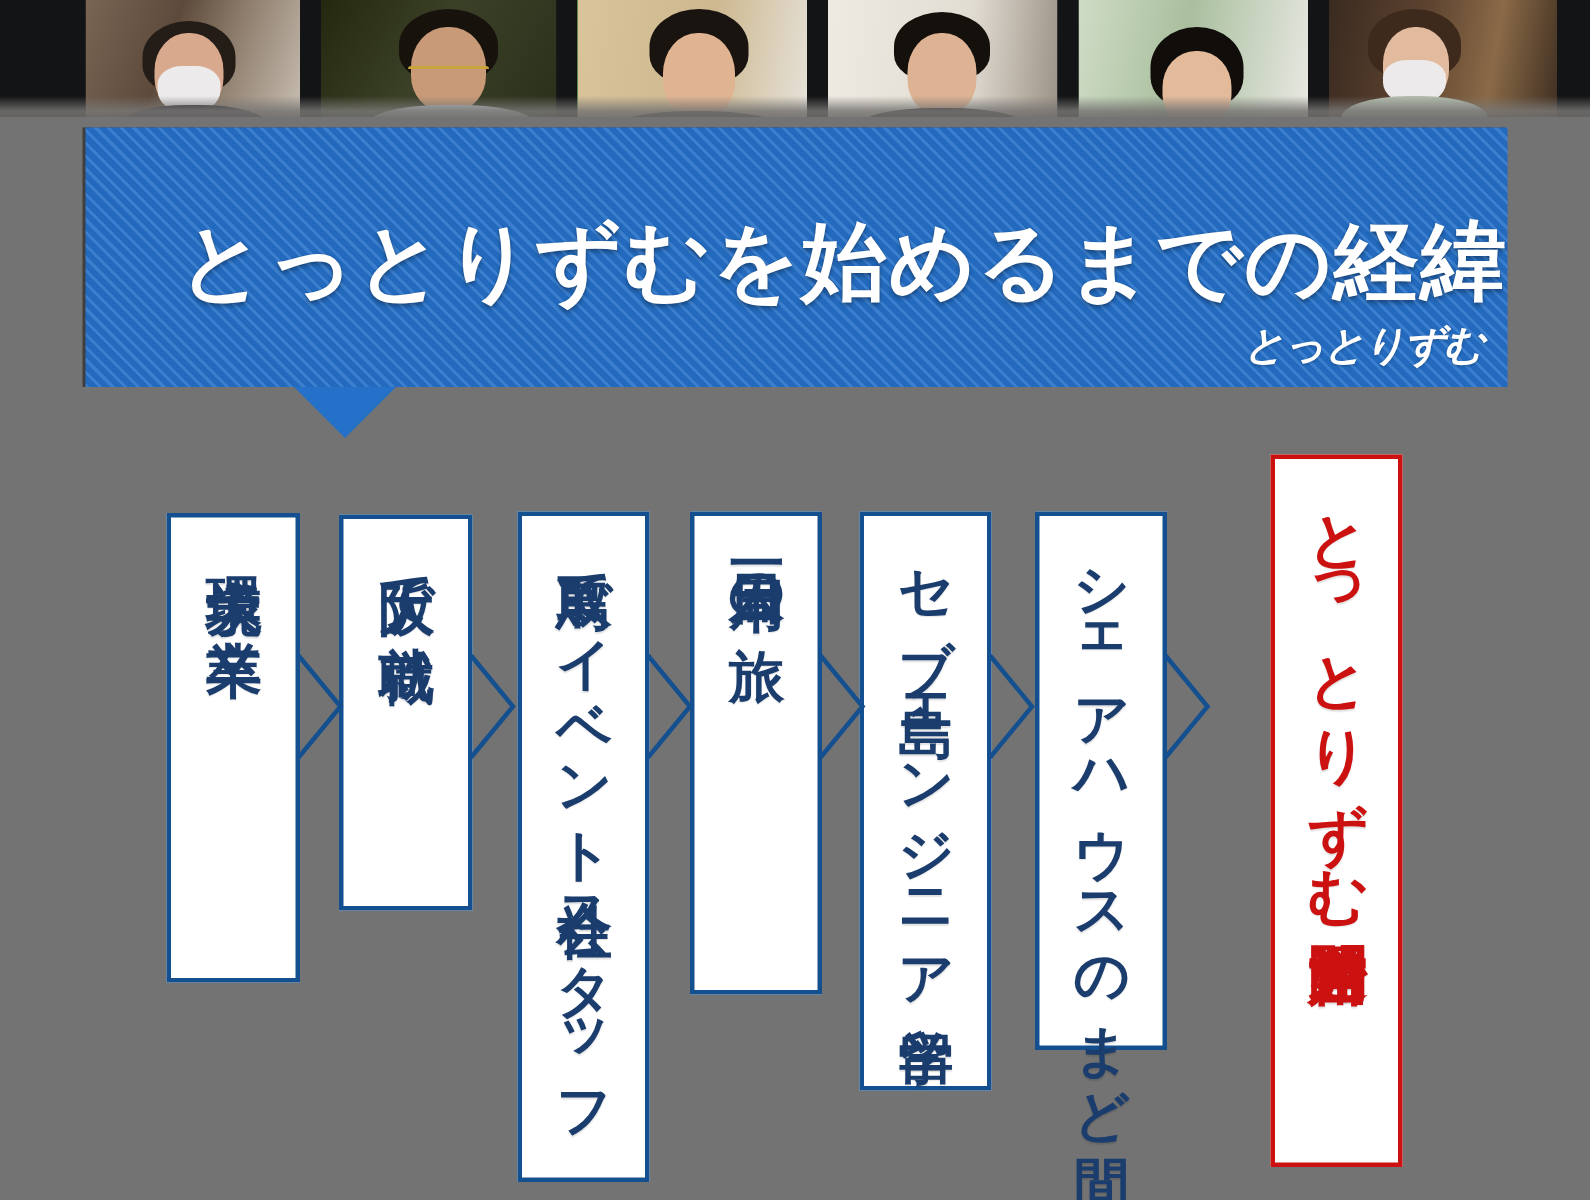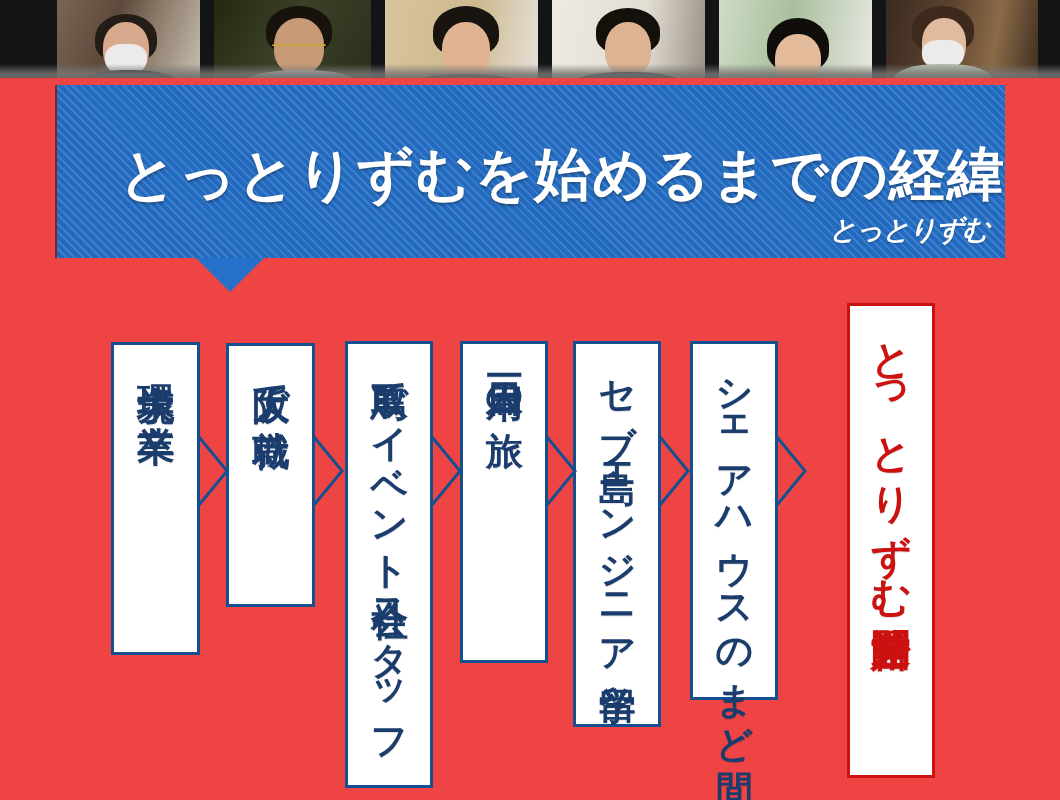--- a/index.html
+++ b/index.html
@@ -76,21 +76,21 @@
     background: linear-gradient(180deg, rgba(70,70,70,0.0) 0%, rgba(120,118,116,0.85) 45%, rgba(95,93,92,0.95) 100%);
   }
   .tile-gap { flex: 0 0 auto; height: 86px; background: #131416; }
 
   
   #slide {
     position: absolute;
     left: 0; top: 78px;
     width: 1060px;
     height: 722px;
-    background: #ef4444;
+    background: #737373;
   }
 
   
   #banner {
     position: absolute;
     left: 57px;
     top: 7px;
     width: 948px;
     height: 173px;
     background-color: #2570c8;

